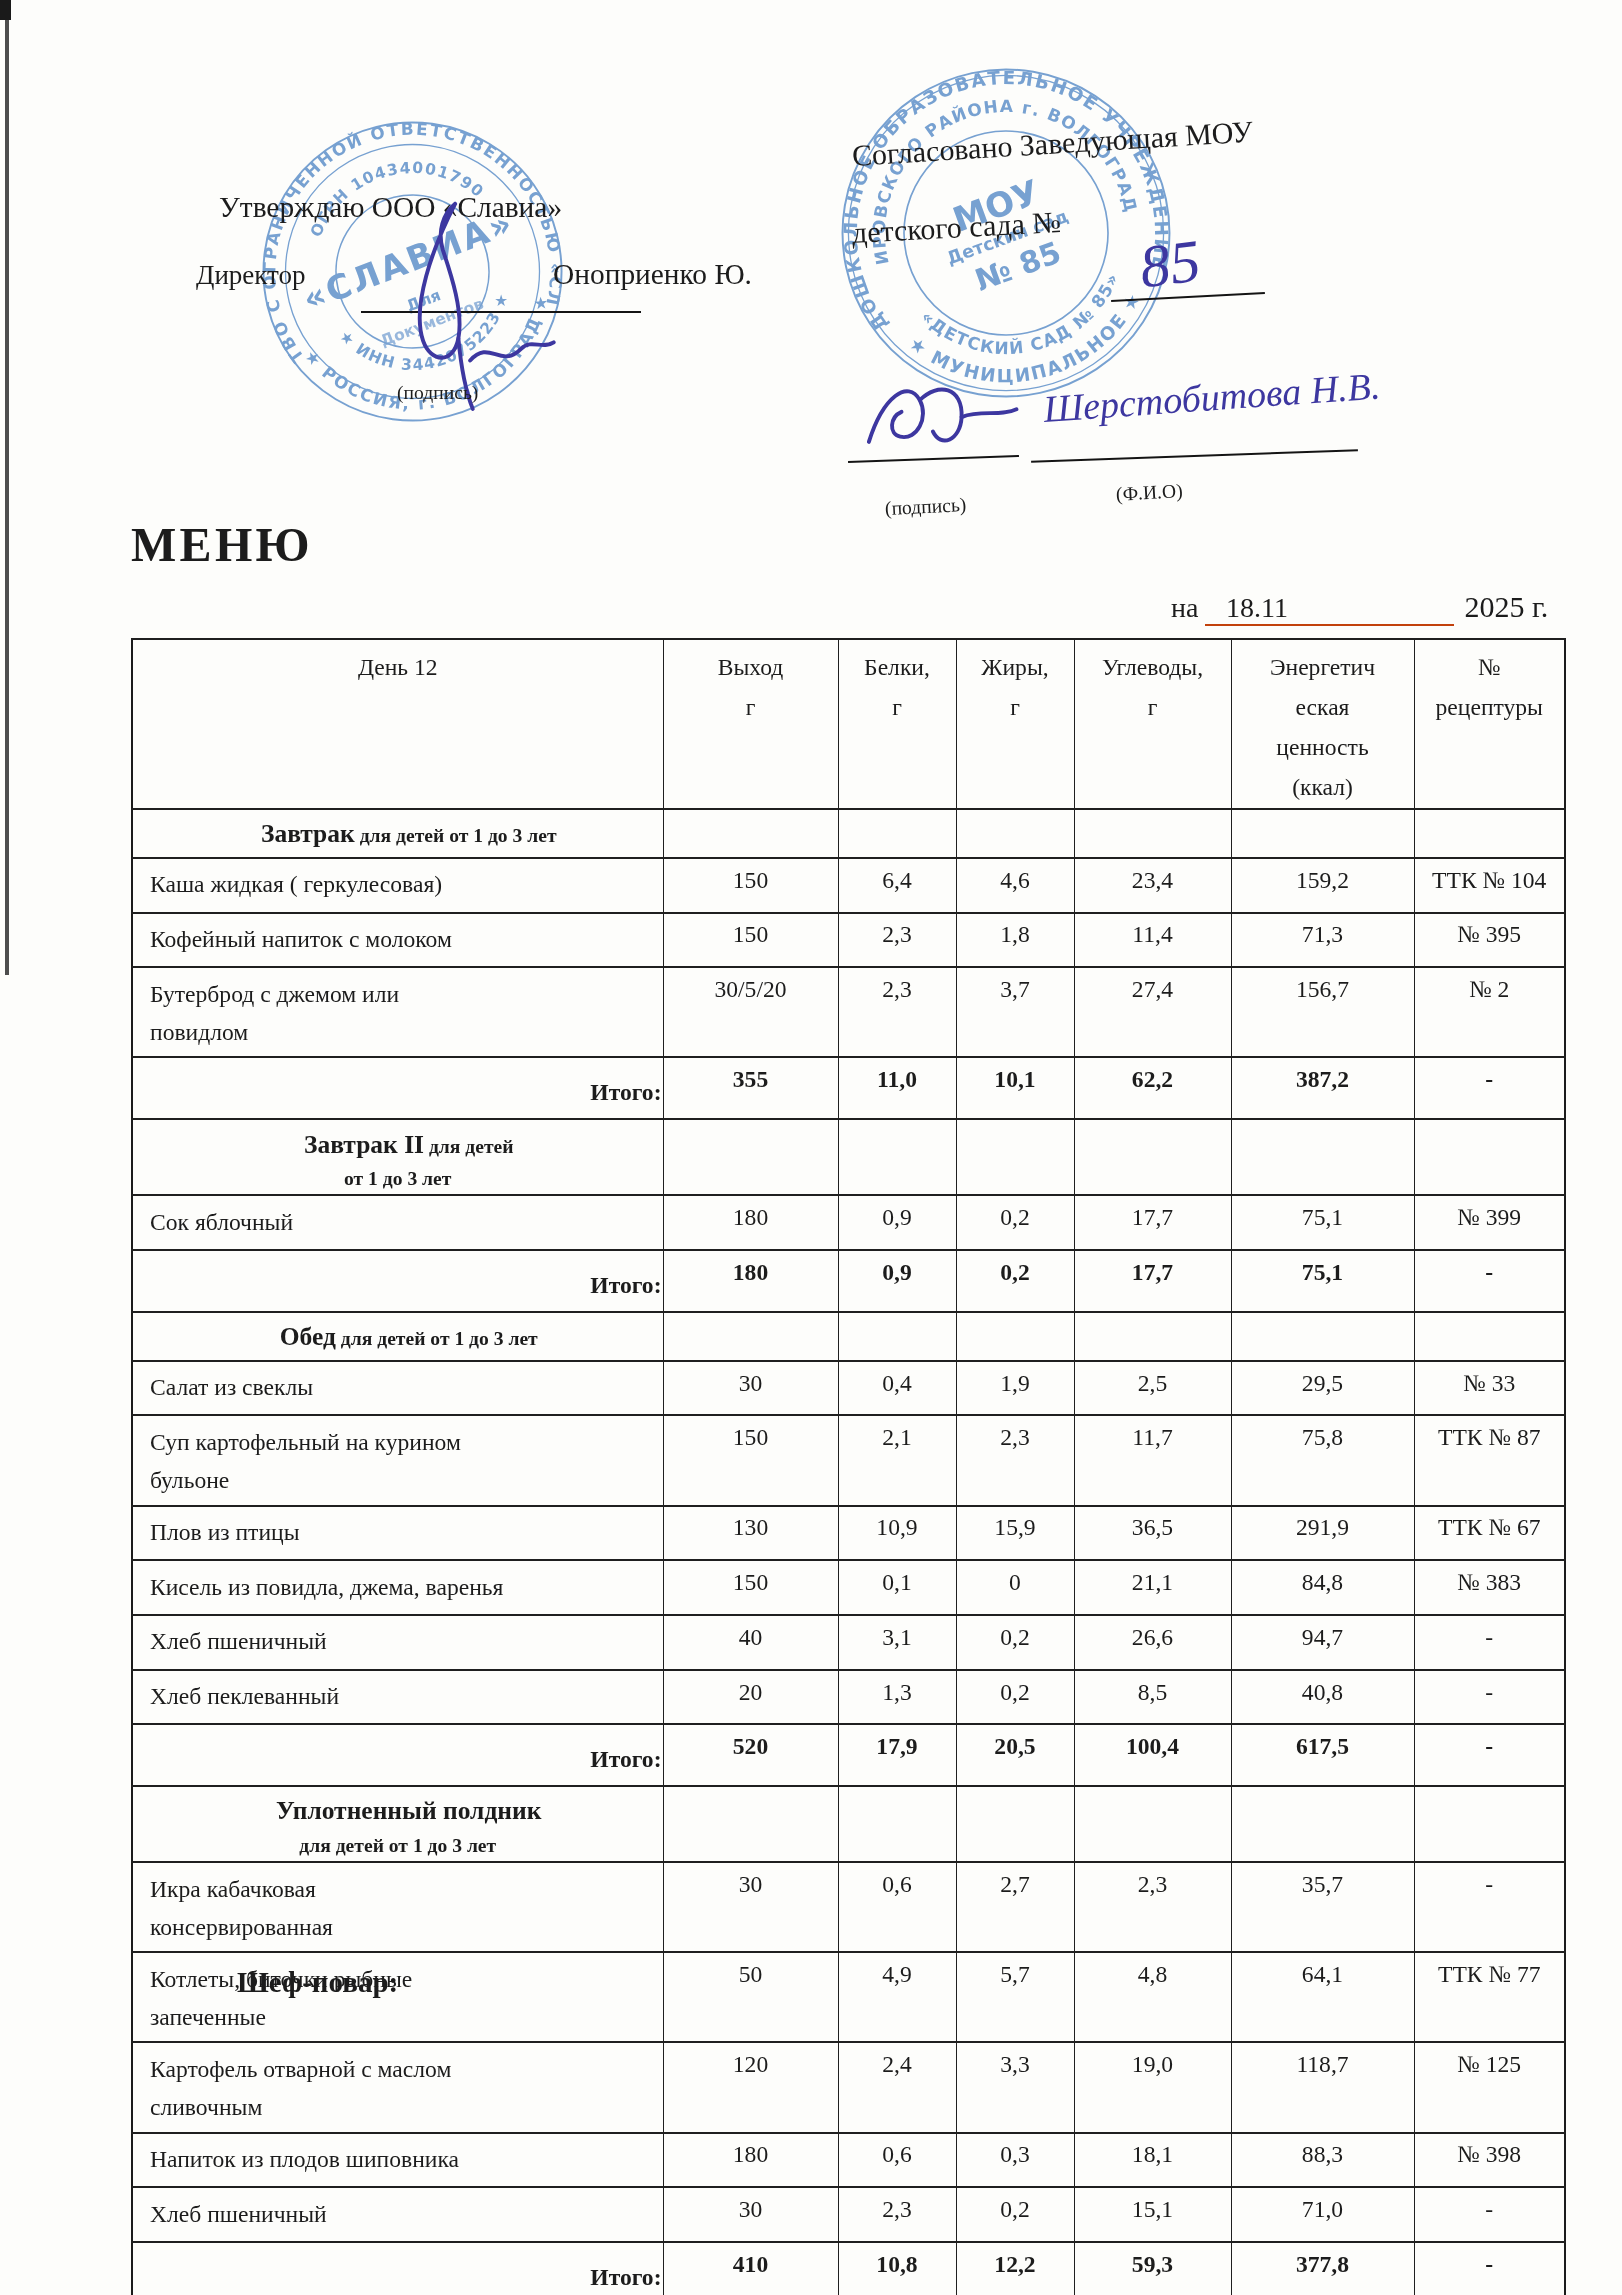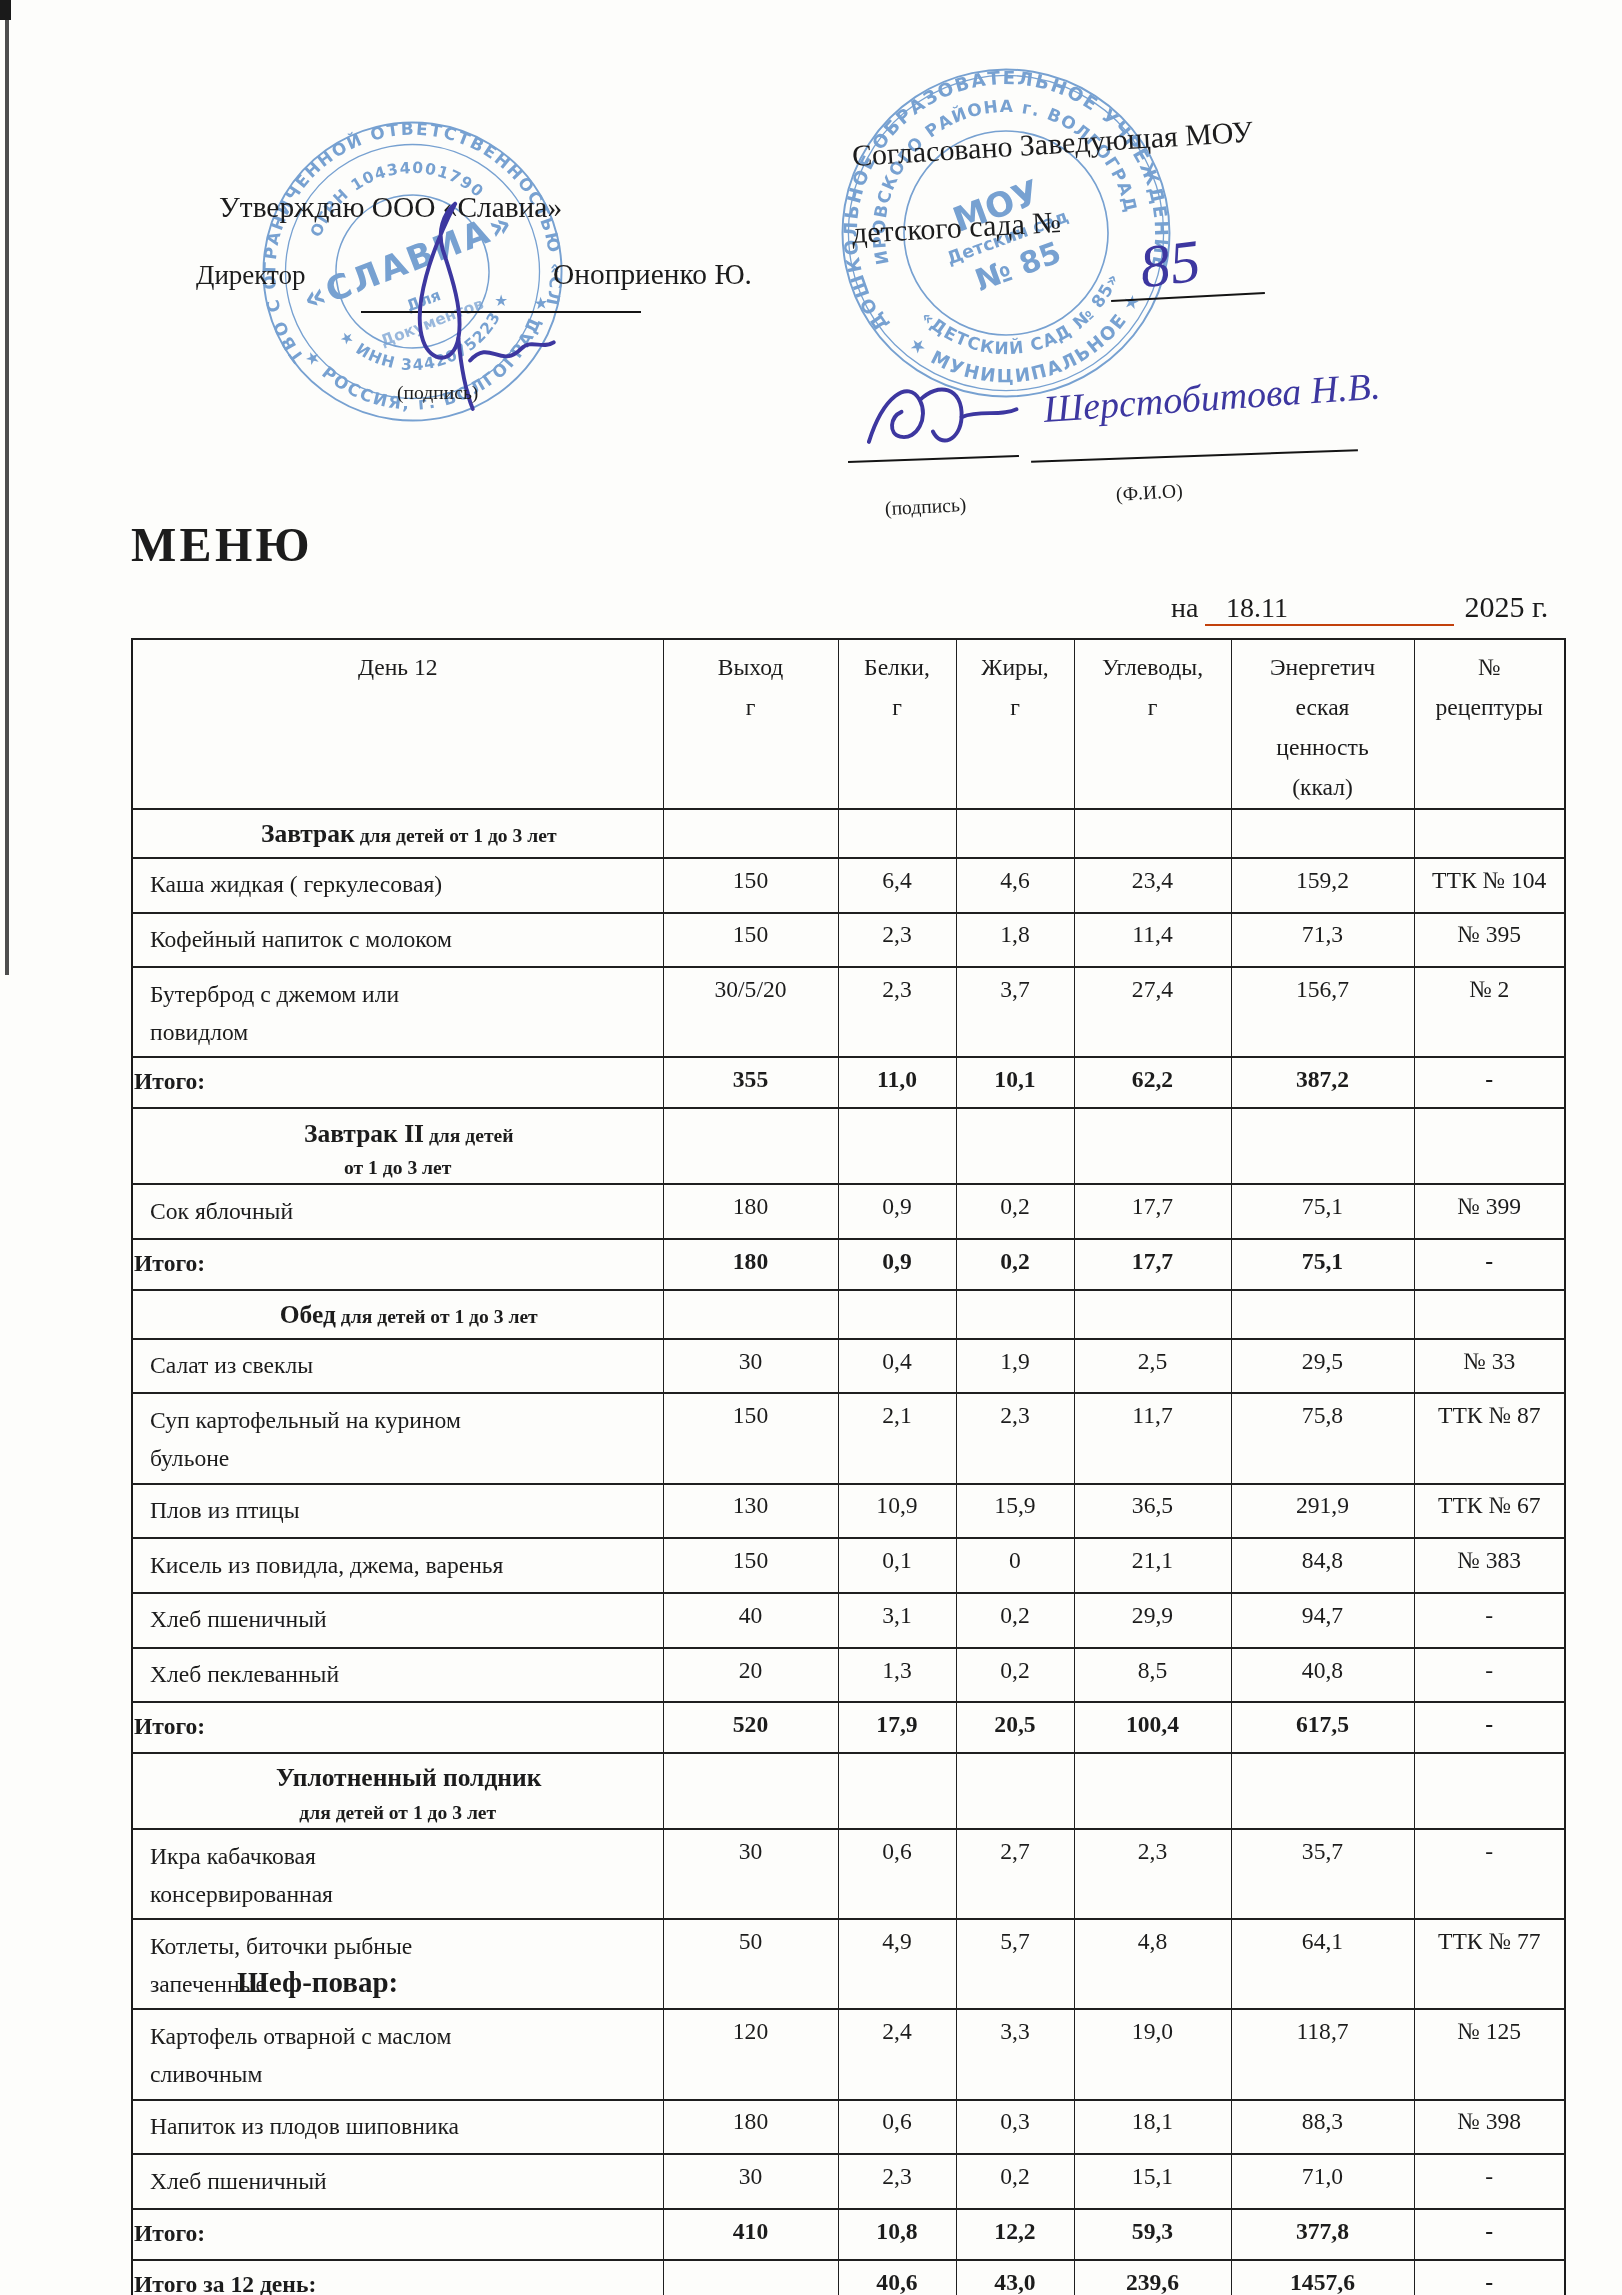--- a/index.html
+++ b/index.html
@@ -58,21 +58,21 @@
       line-height:1.7;padding-top:6.5px;}
   .name-cell{text-align:left;padding:6.5px 5.2px 5.2px 17px;white-space:pre-line;line-height:1.62;height:41px;}
   .num-cell{text-align:center;padding-top:7.9px;}
   .row-dish td{height:41px;}
   .row-section td{height:38px;}
   .section-cell{text-align:center;padding-top:5.2px;line-height:1.5;}
   .sec-main{font-weight:bold;font-size:25.5px;margin-left:22px;}
   .sec-suffix{font-weight:bold;font-size:19.6px;}
   .sec-line2{font-weight:bold;font-size:19.6px;}
   .row-total td{height:38px;font-weight:bold;}
-  .label-cell{text-align:left;font-weight:bold;font-size:25.5px;padding-top:10px;}
+  .label-cell{text-align:right;font-weight:bold;font-size:25.5px;padding-top:21px;}
   .total-num{font-size:24px;}
 
   .chef-label{position:absolute;left:237px;top:1966px;font-size:29px;font-weight:bold;}
 </style>
 </head>
 <body>
 
 <div class="page">
 
   <div class="edge-line"></div>
@@ -309,21 +309,21 @@
           <td class="num-cell">0</td>
           <td class="num-cell">21,1</td>
           <td class="num-cell">84,8</td>
           <td class="num-cell">№ 383</td>
         </tr>
         <tr class="row-dish">
           <td class="name-cell">Хлеб пшеничный</td>
           <td class="num-cell">40</td>
           <td class="num-cell">3,1</td>
           <td class="num-cell">0,2</td>
-          <td class="num-cell">29,9</td>
+          <td class="num-cell">26,6</td>
           <td class="num-cell">94,7</td>
           <td class="num-cell">-</td>
         </tr>
         <tr class="row-dish">
           <td class="name-cell">Хлеб пеклеванный</td>
           <td class="num-cell">20</td>
           <td class="num-cell">1,3</td>
           <td class="num-cell">0,2</td>
           <td class="num-cell">8,5</td>
           <td class="num-cell">40,8</td>

